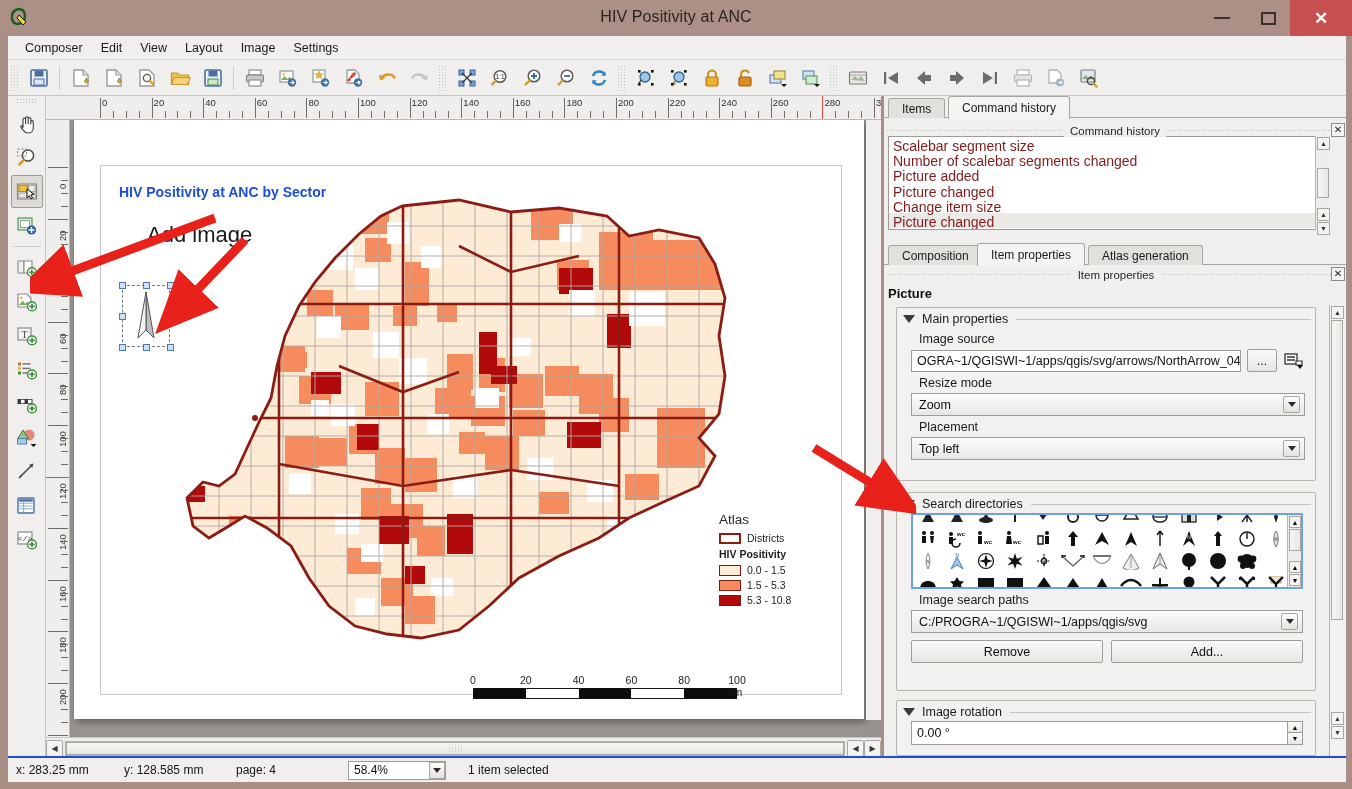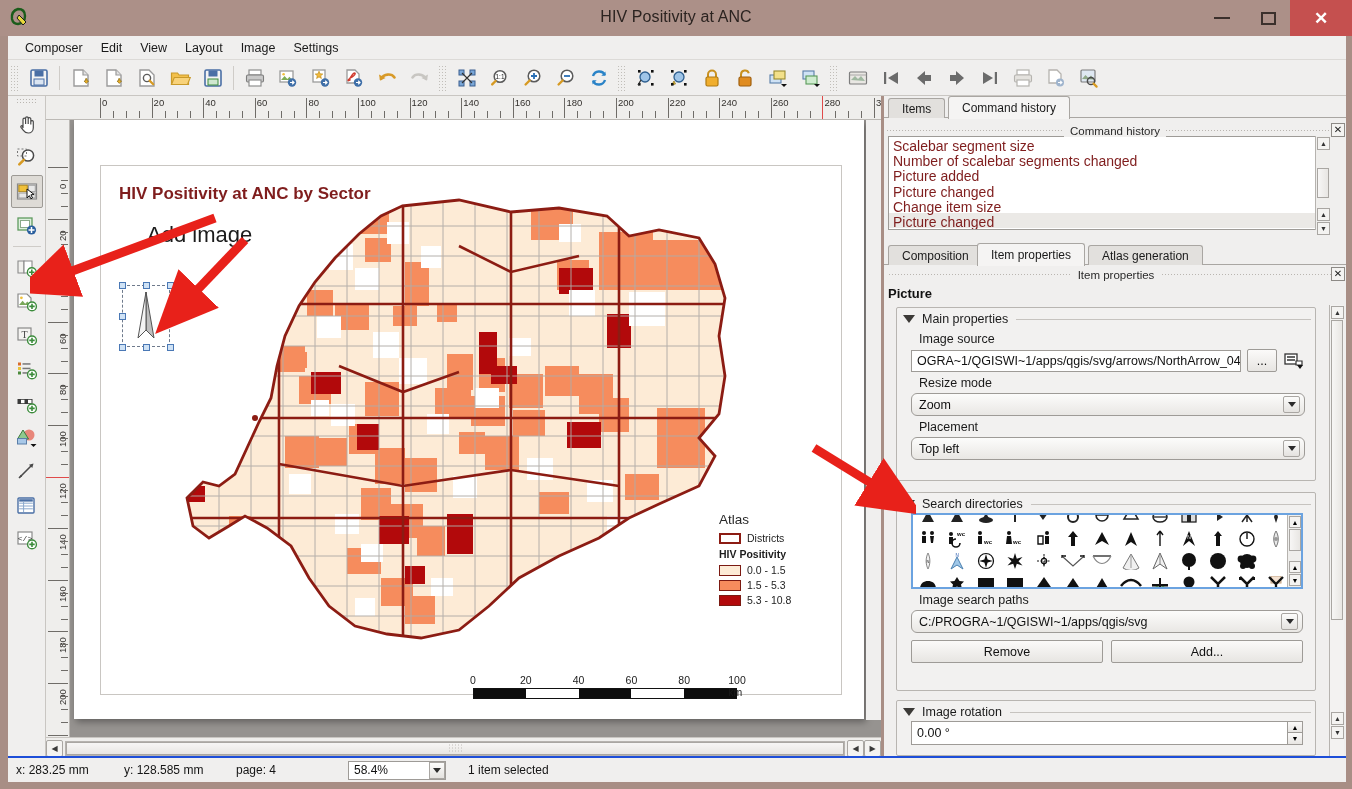--- a/index.html
+++ b/index.html
@@ -116,21 +116,21 @@
   #page {
     position: absolute; left: 4px; top: 0px; width: 790px; height: 599px;
     background: #ffffff; box-shadow: 2px 3px 7px rgba(0,0,0,.35);
   }
   #page-inner {
     position: absolute; left: 26px; top: 45px; width: 742px; height: 530px;
     background: #fff; border: 1px solid #c9c6c2;
   }
   #map-title {
     position: absolute; left: 18px; top: 18px;
-    font-size: 17px; font-weight: bold; color: #7f1d1d;
+    font-size: 14px; font-weight: bold; color: #1d4ed8;
     font-family: "Liberation Sans", sans-serif;
   }
   #addimage-label {
     position: absolute; left: 46px; top: 56px;
     font-size: 22px; color: #1b1b1b;
     font-family: "Liberation Sans", sans-serif;
   }
   
   #north-item {
     position: absolute; left: 21px; top: 119px; width: 48px; height: 62px;
@@ -255,21 +255,21 @@
          border-top: 8px solid #3c3a37; margin-right: 7px; }
   .grouphdr .hline { flex: 1; height: 1px; background: #c6c3bf; margin-left: 8px; margin-right: 4px; }
   .flabel { font-size: 12.5px; color: #1a1a1a; margin: 4px 0 3px 8px; }
   .tinput {
     height: 22px; background: #fff; border: 1px solid #9e9b97;
     display: flex; align-items: center; padding: 0 5px;
     font-size: 12.5px; color: #111; white-space: nowrap; overflow: hidden;
   }
   .combo {
     height: 23px; background: linear-gradient(#fcfcfb,#e9e7e4);
-    border: 1px solid #9e9b97; border-radius: 6px;
+    border: 1px solid #9e9b97; border-radius: 0;
     display: flex; align-items: center; padding: 0 4px 0 7px;
     font-size: 12.5px; color: #111; justify-content: space-between;
   }
   .combo .arrowbox {
     width: 17px; height: 17px; background: linear-gradient(#fcfcfb,#e4e2df);
     border: 1px solid #a9a6a2; border-radius: 2px;
     display: flex; align-items: center; justify-content: center;
   }
   .caret-d { width: 0;height:0;border-left:4px solid transparent;border-right:4px solid transparent;border-top:5px solid #2b2b2b; }
   .btnsm {

